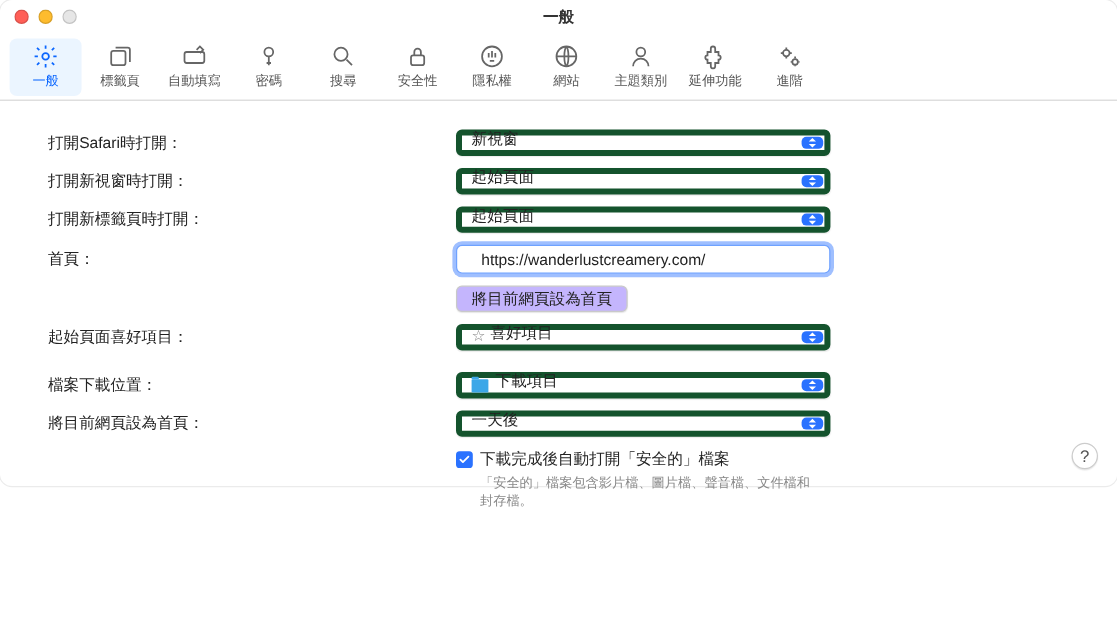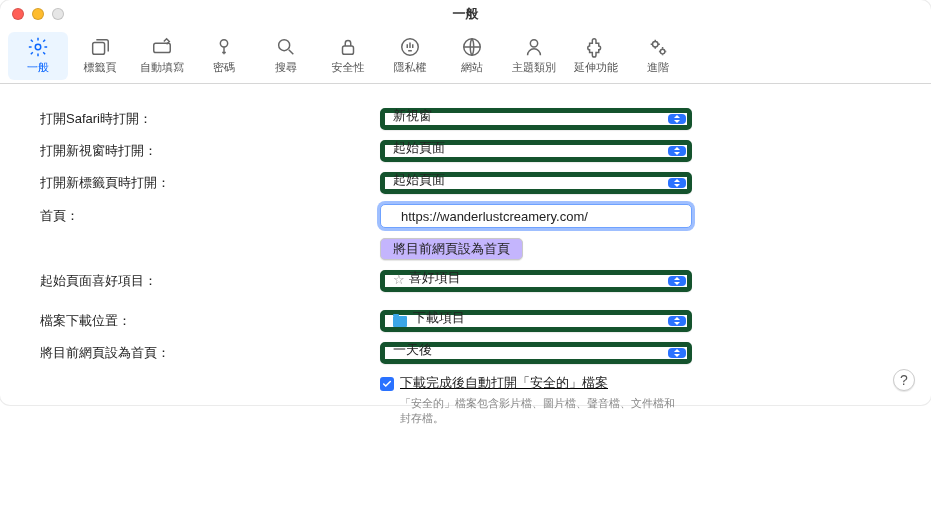--- a/index.html
+++ b/index.html
@@ -35,21 +35,21 @@
 .select-arrows::after { content: ""; border-left: 3px solid transparent; border-right: 3px solid transparent; border-top: 3.5px solid #fff; margin-top: 1px; }
 
 .text-input { width: 312px; height: 24px; border: 1px solid #c9c9c9; border-radius: 5px; padding: 0 20px; font-size: 13px; color: #222; outline: none; box-shadow: 0 0 0 3px rgba(42,114,255,0.45); border-color: #6fa2ff; }
 
 .btn { height: 22px; padding: 0 12px; background: #c4b5fd; border: 1px solid #c9c9c9; border-radius: 5px; font-size: 13px; color: #222; box-shadow: 0 0.5px 1px rgba(0,0,0,0.1); cursor: pointer; display: inline-flex; align-items: center; }
 
 .star { color: #888; margin-right: 4px; font-size: 13px; }
 .folder { width: 14px; height: 11px; background: #3ca7e8; border-radius: 1px; margin-right: 6px; position: relative; display: inline-block; }
 .folder::before { content: ""; position: absolute; top: -2px; left: 0; width: 6px; height: 2px; background: #3ca7e8; border-radius: 1px 1px 0 0; }
 
-.checkbox-row { display: flex; align-items: center; text-decoration: underline; }
+.checkbox-row { display: flex; align-items: flex-start; }
 .checkbox { width: 14px; height: 14px; border-radius: 3px; background: #2a72ff; display: flex; align-items: center; justify-content: center; margin-right: 6px; margin-top: 2px; flex-shrink: 0; }
 .checkbox svg { width: 10px; height: 10px; }
 .checkbox-label { font-size: 13px; color: #222; }
 .help-text { font-size: 11px; color: #888; margin-top: 4px; margin-left: 20px; line-height: 1.4; max-width: 280px; }
 
 .help-btn { position: absolute; right: 16px; bottom: 14px; width: 22px; height: 22px; border-radius: 50%; background: #fff; border: 1px solid #ccc; display: flex; align-items: center; justify-content: center; font-size: 14px; color: #555; box-shadow: 0 1px 1px rgba(0,0,0,0.1); cursor: pointer; }
 </style>
 </head>
 <body>
 

